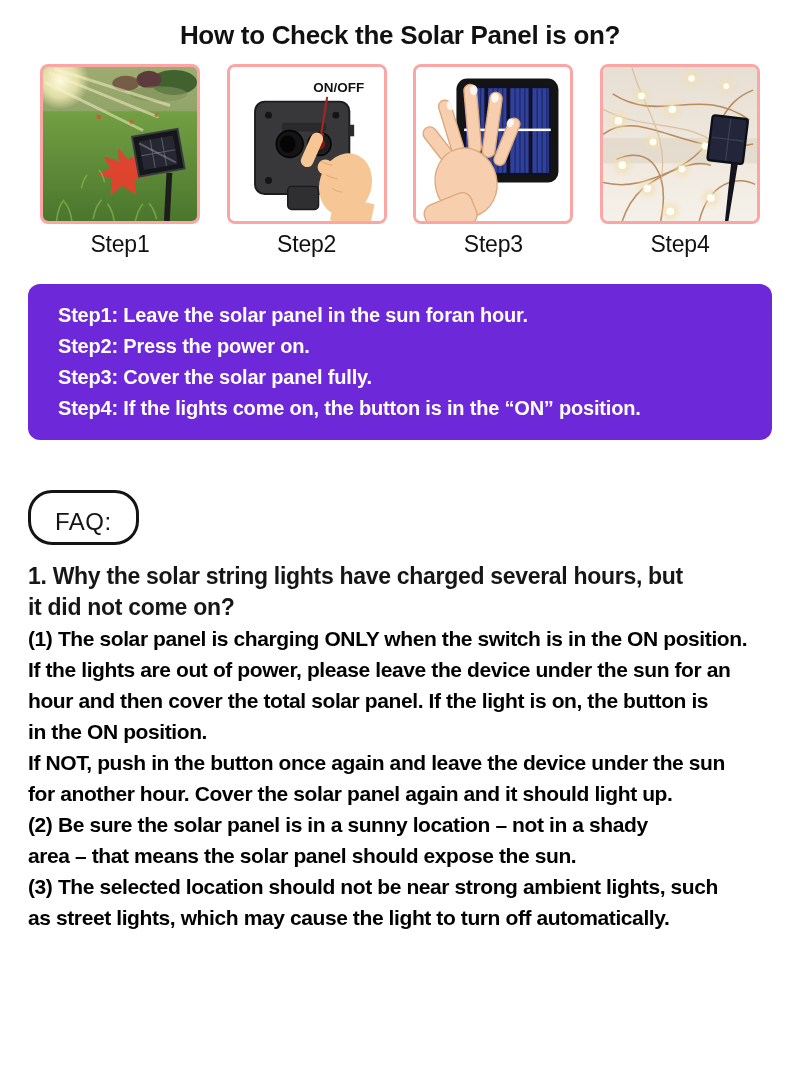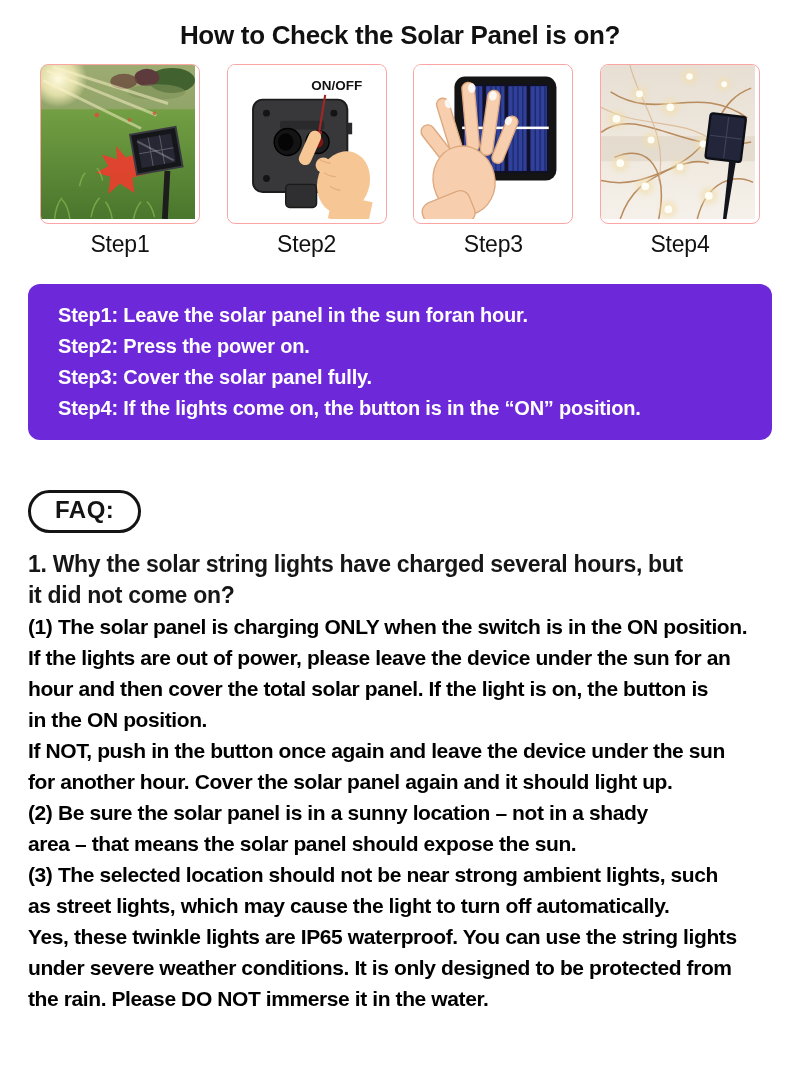--- a/index.html
+++ b/index.html
@@ -10,42 +10,42 @@
     margin-top:20px; text-align:center;
     font-size:26px; font-weight:700; letter-spacing:-0.3px; color:#111;
   }
 
   .steps-row {
     display:flex; justify-content:space-between;
     padding:0 40px; margin-top:13px;
   }
   .step-card { width:160px; display:flex; flex-direction:column; align-items:center; }
   .step-img {
-    width:160px; height:160px; border:1px solid #fca5a5; border-radius:8px;
+    width:160px; height:160px; border:3px solid #fca5a5; border-radius:8px;
     overflow:hidden; background:#fff;
   }
   .step-img svg { display:block; }
   .step-label { margin-top:7px; font-size:23px; font-weight:400; letter-spacing:-0.2px; }
 
   .instruction-box {
     margin:26px 28px 0 28px;
     background:#6d28d9;
     border-radius:12px;
     padding:16px 20px 16px 30px;
     color:#ffffff;
     font-size:20px; font-weight:600; line-height:31px; letter-spacing:-0.2px;
   }
 
   .prelines { white-space:pre-line; }
 
   .faq-pill {
     display:inline-block; margin:50px 0 0 28px;
     border:3px solid #141414; border-radius:24px;
-    padding:3px 24px 6px 24px;
-    font-size:24px; font-weight:700; letter-spacing:0.5px; color:#141414;
+    padding:15px 24px 6px 24px;
+    font-size:24px; font-weight:400; letter-spacing:0.5px; color:#141414;
   }
 
   .content { margin:16px 28px 0 28px; }
   .question {
     font-size:23px; font-weight:700; line-height:31px; letter-spacing:-0.3px; color:#161616;
   }
   .answer {
     font-size:21px; font-weight:600; line-height:31px; letter-spacing:-0.4px;
     color:#000000;
   }
@@ -284,19 +284,16 @@
   <div class="answer prelines">(1) The solar panel is charging ONLY when the switch is in the ON position.
 If the lights are out of power, please leave the device under the sun for an
 hour and then cover the total solar panel. If the light is on, the button is
 in the ON position.
 If NOT, push in the button once again and leave the device under the sun
 for another hour. Cover the solar panel again and it should light up.
 (2) Be sure the solar panel is in a sunny location – not in a shady
 area – that means the solar panel should expose the sun.
 (3) The selected location should not be near strong ambient lights, such
 as street lights, which may cause the light to turn off automatically.</div>
-  <div class="answer prelines">Yes, these twinkle lights are IP65 waterproof. You can use the string lights
-under severe weather conditions. It is only designed to be protected from
-the rain. Please DO NOT immerse it in the water.</div>
 </div>
 
 
 
 
 </body></html>

